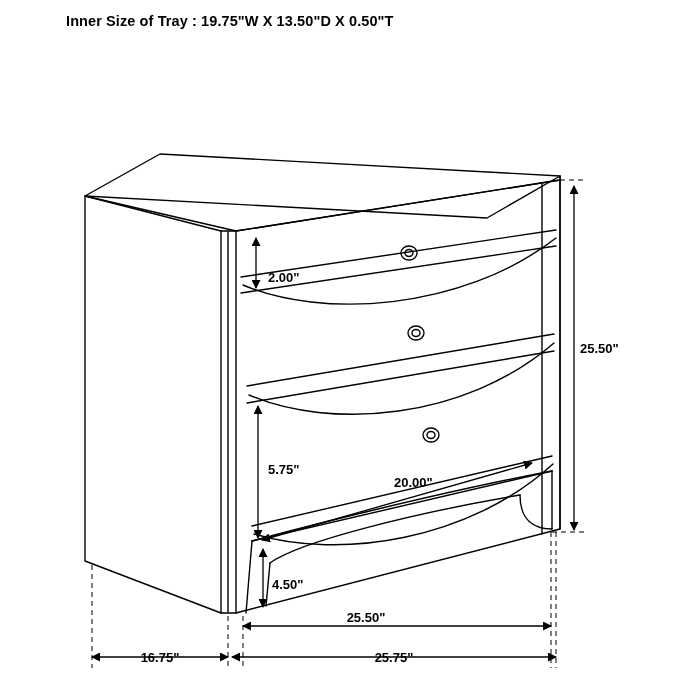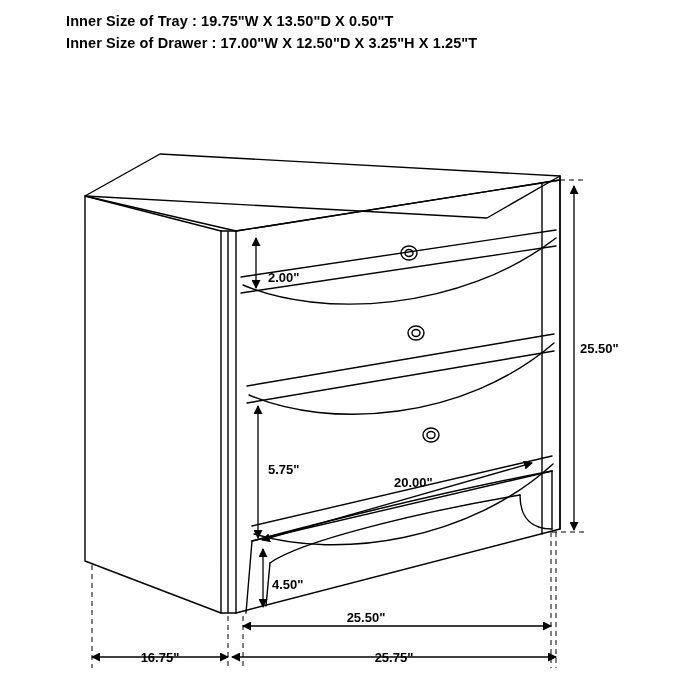--- a/index.html
+++ b/index.html
@@ -43,21 +43,20 @@
     font-family: "Liberation Sans", sans-serif;
   }
 </style>
 </head>
 <body>
 
 <div id="page">
 
   <div class="header-block">
     <div class="header-line">Inner Size of Tray : 19.75"W X 13.50"D X 0.50"T</div>
-    <div class="header-line">Inner Size of Drawer : 17.00"W X 12.50"D X 3.25"H X 1.25"T</div>
   </div>
 
   <svg id="drawing" width="700" height="700" viewBox="0 0 700 700">
 
     <g fill="none" stroke="#000000" stroke-width="1.4" stroke-linejoin="round" stroke-linecap="round">
 
       <path d="M 85,196 L 160,154 L 560,176 L 560,180 L 236,231 Z"></path>
 
       <path d="M 85,196 L 487,218 L 560,176"></path>
 

